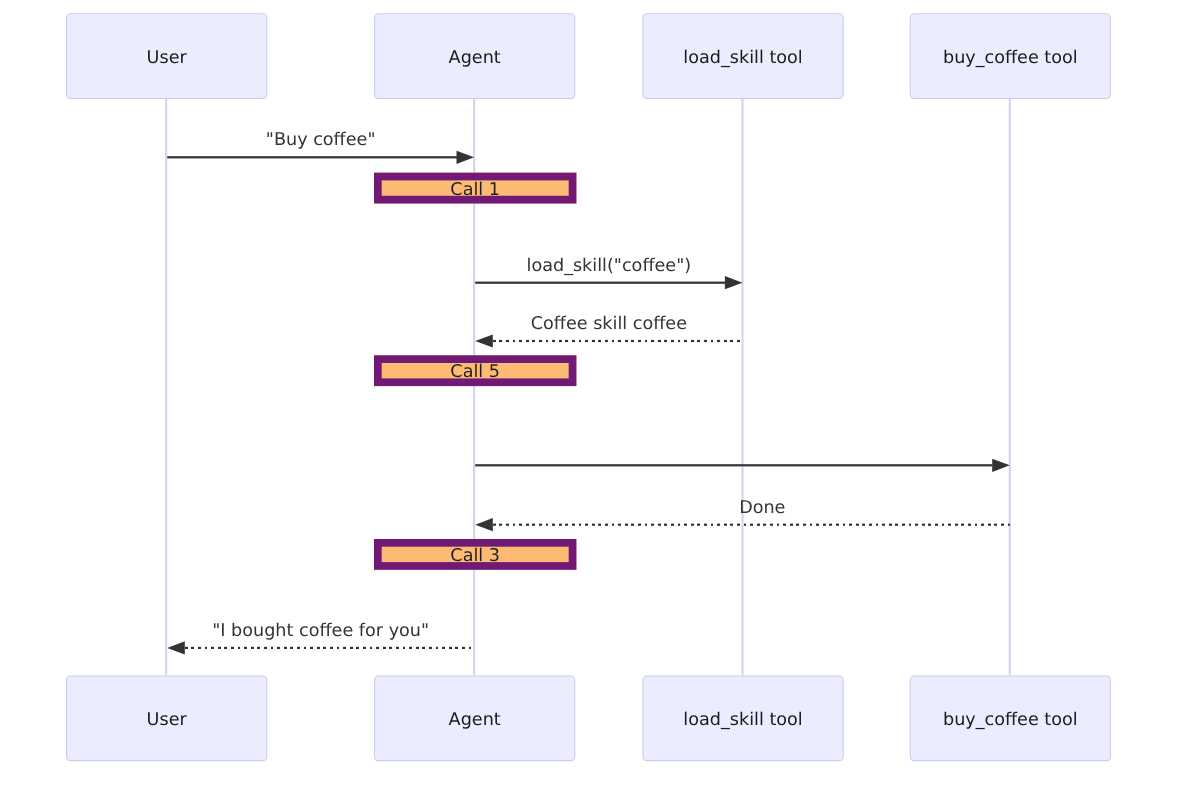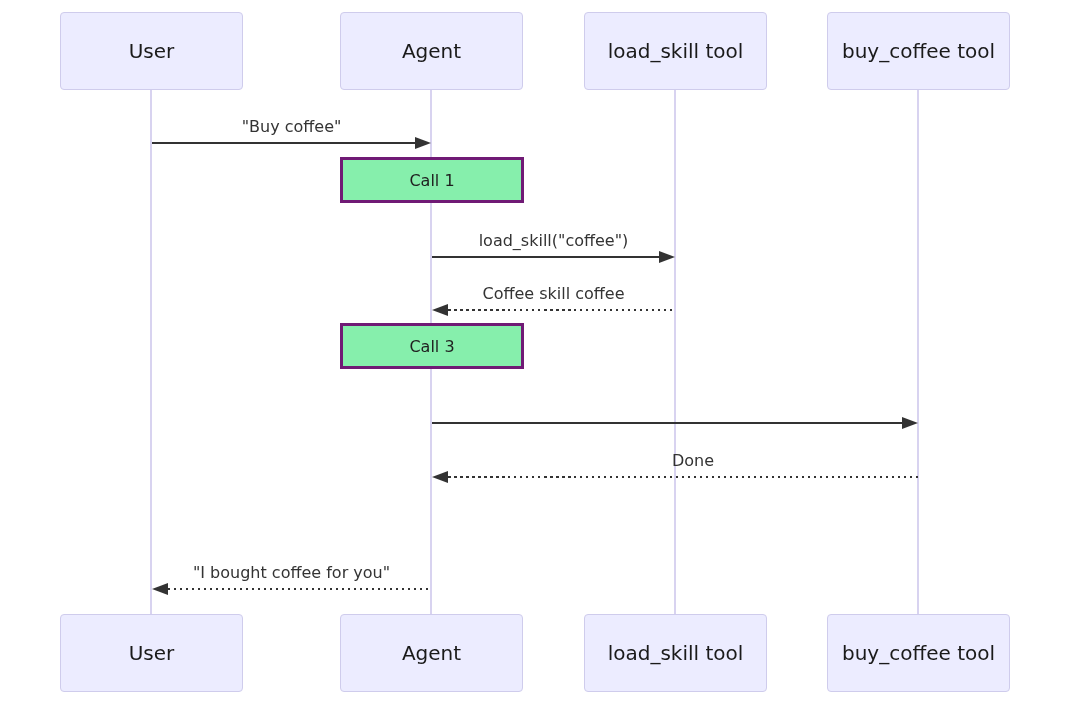--- a/index.html
+++ b/index.html
@@ -19,21 +19,21 @@
     position: absolute;
     width: 183px;
     height: 78px;
     background: #ECECFF;
     border: 1px solid #CFCCEC;
     border-radius: 4px;
     box-sizing: border-box;
     display: flex;
     align-items: center;
     justify-content: center;
-    font-size: 20px;
+    font-size: 16px;
     color: #1a1a1a;
     z-index: 3;
   }
   .lifeline {
     position: absolute;
     width: 2px;
     top: 90px;
     height: 524px;
     background: #D8D3F0;
     z-index: 1;
@@ -73,23 +73,23 @@
     width: 0; height: 0;
     border-top: 6px solid transparent;
     border-bottom: 6px solid transparent;
     border-right: 16px solid #333333;
     z-index: 2;
   }
   .note-box {
     position: absolute;
     left: 340px;
     width: 184px;
-    height: 46px;
-    background: #86efac;
-    border: 3px solid #701a75;
+    height: 28px;
+    background: #fdba74;
+    border: 7px solid #701a75;
     box-sizing: border-box;
     display: flex;
     align-items: center;
     justify-content: center;
     font-size: 16px;
     color: #1f1f1f;
     z-index: 3;
   }
 </style>
 </head>
@@ -125,30 +125,33 @@
 
   <div class="msg-label" style="left:432px; top:230px; width:243px">load_skill("coffee")</div>
   <div class="line-solid" style="left:432px; top:256px; width:229px"></div>
   <div class="head-right" style="left:659px; top:251px"></div>
 
   <div class="msg-label" style="left:432px; top:283px; width:243px">Coffee skill coffee</div>
   <div class="line-dashed" style="left:448px; top:309px; width:227px"></div>
   <div class="head-left" style="left:432px; top:304px"></div>
 
   <div class="note-box" style="top:323px">
-    <span>Call 3</span>
+    <span>Call 5</span>
   </div>
 
   <div class="line-solid" style="left:432px; top:422px; width:470px"></div>
   <div class="head-right" style="left:902px; top:417px"></div>
 
   <div class="msg-label" style="left:432px; top:450px; width:522px">Done</div>
   <div class="line-dashed" style="left:448px; top:476px; width:470px"></div>
   <div class="head-left" style="left:432px; top:471px"></div>
 
+  <div class="note-box" style="top:490px">
+    <span>Call 3</span>
+  </div>
 
   <div class="msg-label" style="left:152px; top:562px; width:279px">"I bought coffee for you"</div>
   <div class="line-dashed" style="left:168px; top:588px; width:263px"></div>
   <div class="head-left" style="left:152px; top:583px"></div>
 
   <div class="actor-box" style="left:60px;  top:614px">
     <span>User</span>
   </div>
   <div class="actor-box" style="left:340px; top:614px">
     <span>Agent</span>

